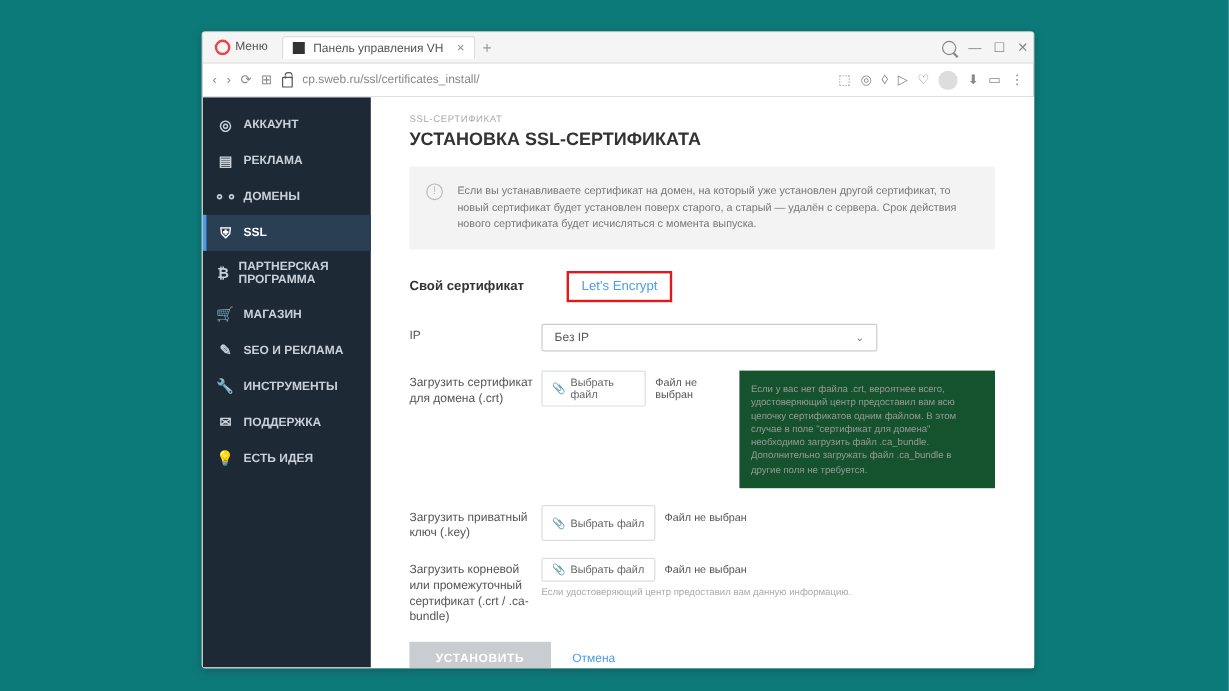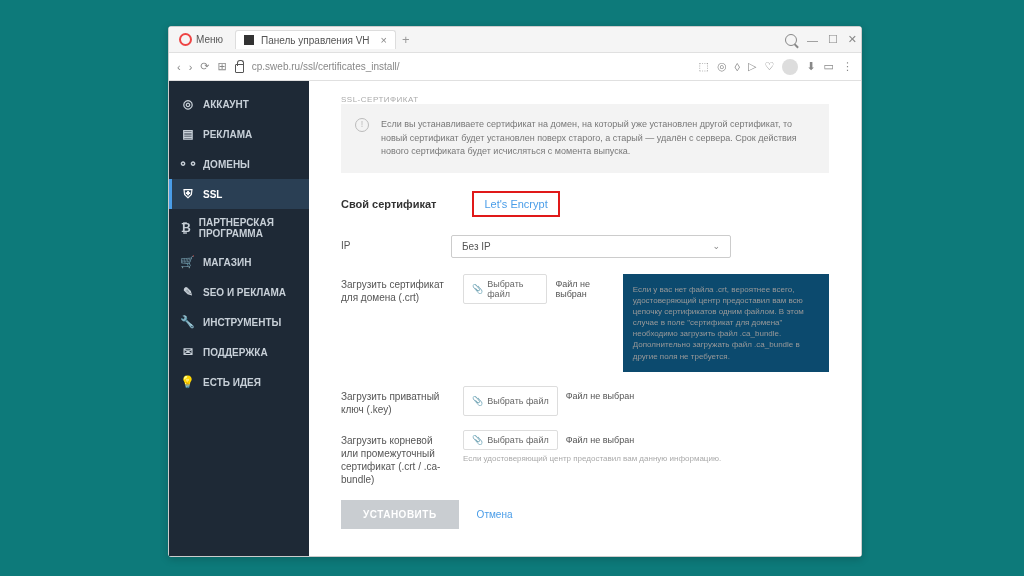--- a/index.html
+++ b/index.html
@@ -34,22 +34,22 @@
 .notice-ic { position:absolute; left:14px; top:14px; width:14px; height:14px; border:1px solid #bbb; border-radius:50%; display:flex; align-items:center; justify-content:center; font-size:9px; color:#bbb; }
 .tabs { display:flex; gap:36px; margin-bottom:18px; align-items:center; }
 .tab-link { font-size:11px; font-weight:bold; color:#333; padding:4px 0; }
 .tab-link.le { color:#4a9de8; font-weight:normal; border:2px solid #e01919; padding:5px 10px; }
 .form-row { display:flex; margin-bottom:16px; font-size:10px; }
 .form-label { width:110px; color:#555; padding-top:4px; font-size:10px; line-height:1.3; }
 .form-field { flex:1; }
 .select-box { border:1px solid #ccc; border-radius:2px; padding:5px 10px; font-size:10px; color:#555; display:flex; justify-content:space-between; align-items:center; cursor:pointer; width:280px; }
 .file-btn { border:1px solid #ddd; border-radius:2px; padding:4px 8px; font-size:9px; color:#666; display:flex; align-items:center; gap:4px; cursor:pointer; background:#fff; }
 .file-status { font-size:9px; color:#555; padding-top:5px; }
-.hint-box { background:#0c4a6e; padding:10px; font-size:8px; color:#999; line-height:1.4; width:235px; margin-left:auto; }
-.file-group { display:flex; margin-bottom:14px;gap:12px; }
+.hint-box { background:#14532d; padding:10px; font-size:8px; color:#999; line-height:1.4; width:235px; margin-left:auto; }
+.file-group { display:flex; margin-bottom:14px; }
 .actions { display:flex; gap:18px; align-items:center; margin-top:8px; }
 .btn-install { background:#c9cdd1; color:#fff; border:none; padding:9px 22px; font-size:10px; font-weight:bold; letter-spacing:0.5px; cursor:pointer; }
 .btn-cancel { color:#4a9de8; font-size:10px; cursor:pointer; }
 .chev { font-size:9px; color:#888; }
 </style>
 </head>
 <body>
 
 <div class="browser">
   <div class="chrome-top">
@@ -125,20 +125,21 @@
           <span class="side-ic">✉</span>
           <span>ПОДДЕРЖКА</span>
         </div>
       <div class="side-item">
           <span class="side-ic">💡</span>
           <span>ЕСТЬ ИДЕЯ</span>
         </div>
     </div>
     <div class="main">
       <div class="crumb">SSL-СЕРТИФИКАТ</div>
+      <div class="page-title">УСТАНОВКА SSL-СЕРТИФИКАТА</div>
       <div class="notice">
         <span class="notice-ic">!</span>
         <span>Если вы устанавливаете сертификат на домен, на который уже установлен другой сертификат, то новый сертификат будет установлен поверх старого, а старый — удалён с сервера. Срок действия нового сертификата будет исчисляться с момента выпуска.</span>
       </div>
       <div class="tabs">
         <span class="tab-link">Свой сертификат</span>
         <span class="tab-link le">Let's Encrypt</span>
       </div>
       <div class="form-row">
         <div class="form-label">IP</div>

